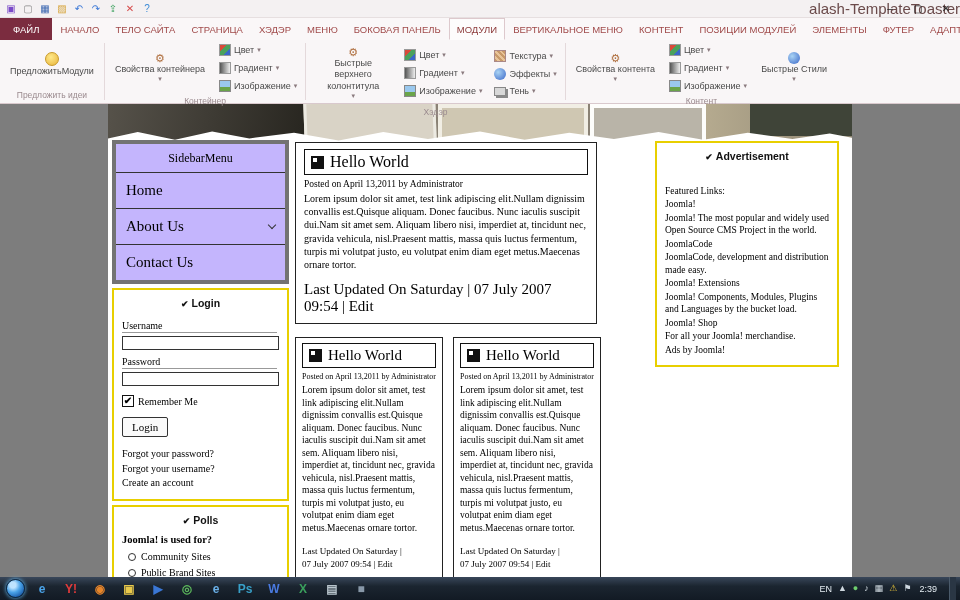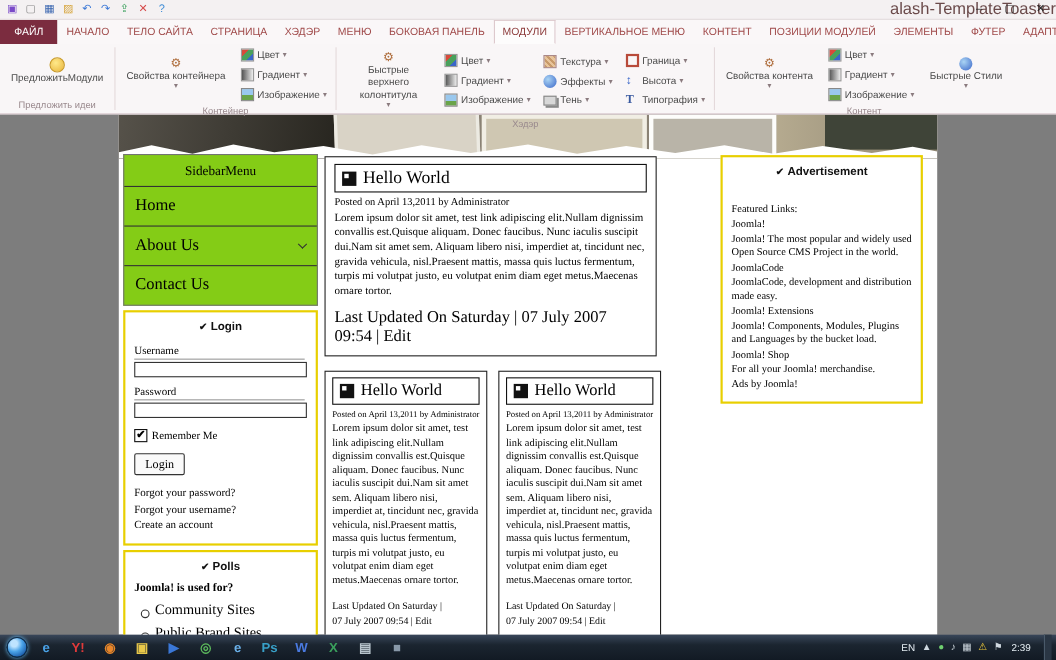--- a/index.html
+++ b/index.html
@@ -54,37 +54,37 @@
   .ph4 { left:482px; width:116px; background:#b9b4a8; border:4px solid #fdfdfb; }
   .ph5 { left:598px; width:146px; background:linear-gradient(90deg,#b5aa8f,#8f8672); }
   .ph6 { left:642px; width:102px; height:32px; background:#3f4438; }
   .torn { position:absolute; left:0; top:26px; width:744px; height:14px; background:#fff;
     clip-path:polygon(0% 60%,4% 15%,9% 70%,14% 10%,19% 60%,25% 20%,31% 75%,37% 15%,43% 65%,50% 10%,56% 70%,62% 20%,68% 65%,74% 15%,80% 70%,86% 20%,92% 65%,97% 25%,100% 55%,100% 100%,0% 100%); }
 
   .col-left { position:absolute; left:4px; top:36px; width:177px; z-index:3; }
   .col-mid { position:absolute; left:187px; top:38px; width:302px; z-index:3; }
   .col-right { position:absolute; left:547px; top:31px; width:184px; z-index:3; }
 
-  .sidebar-box { background:#84cc16; border:1px solid #737373; }
+  .sidebar-box { background:#c4b5fd; border:4px solid #737373; }
   .sb-title { text-align:center; font-size:12px; padding:7px 0 6px; }
   .menu-item { border-top:1px solid #333; padding:9px 10px; font-size:15px; display:flex; align-items:center; justify-content:space-between; }
   .chev { width:6px; height:6px; border-right:1.5px solid #333; border-bottom:1.5px solid #333; transform:rotate(45deg); margin-top:-3px; }
 
   .ymod { background:#fff; border:2px solid #e8cf00; margin-top:4px; padding:4px 8px 8px; }
   .mod-title { text-align:center; font-family:"Liberation Sans",sans-serif; font-size:10.5px; font-weight:bold; color:#111; padding:3px 0 6px; }
   .mod-title .chk { font-size:9px; margin-right:3px; }
   .fld-label { font-size:10px; margin-top:4px; border-bottom:1px solid #999; display:inline-block; min-width:99%; padding-bottom:1px; }
   .txt-input { width:100%; height:14px; border:1px solid #333; background:#fff; margin-top:2px; }
   .chk-row { display:flex; align-items:center; gap:4px; margin-top:8px; font-size:10px; }
   .chk-box { width:12px; height:12px; border:1.5px solid #111; font-size:10px; line-height:10px; text-align:center; font-weight:bold; }
   .login-btn { margin-top:10px; display:inline-block; border:1px solid #333; border-radius:2px; background:#fafafa; font-size:11px; padding:3px 9px; }
   .login-links { margin-top:10px; font-size:10px; line-height:1.25; }
   .login-links div { padding:1px 0; }
   .poll-q { font-size:10.5px; font-weight:bold; margin:2px 0 4px; }
-  .poll-opt { display:flex; align-items:flex-end; gap:5px; font-size:13px; padding:2.5px 0 2.5px 6px; }
+  .poll-opt { display:flex; align-items:center; gap:5px; font-size:10px; padding:2.5px 0 2.5px 6px; }
   .radio { width:8px; height:8px; border:1px solid #333; border-radius:50%; background:#fff; flex:0 0 8px; }
 
   .article { background:#fff; border:1px solid #222; padding:6px 8px 8px; }
   .art-titlebox { border:1px solid #111; padding:3px 6px; display:flex; align-items:center; gap:6px; }
   .art-icon { width:13px; height:13px; background:#111; position:relative; flex:0 0 13px; }
   .art-icon::after { content:""; position:absolute; left:2px; top:2px; width:4px; height:4px; background:#fff; }
   .art-title { font-size:16px; }
   .art-meta { font-size:9.5px; margin:4px 0 3px; }
   .art-body { font-size:10px; line-height:1.32; }
   .art-foot { font-size:15px; margin-top:10px; }
@@ -234,37 +234,20 @@
               <span class="ic ic-effects"></span>
               <span>Эффекты</span>
               <span class="caret">▾</span>
             </div>
           <div class="smallbtn">
               <span class="ic ic-shadow"></span>
               <span>Тень</span>
               <span class="caret">▾</span>
             </div>
         </div>
-        <div class="stack">
-          <div class="smallbtn">
-              <span class="ic ic-border"></span>
-              <span>Граница</span>
-              <span class="caret">▾</span>
-            </div>
-          <div class="smallbtn">
-              <span class="ic ic-height">↕</span>
-              <span>Высота</span>
-              <span class="caret">▾</span>
-            </div>
-          <div class="smallbtn">
-              <span class="ic ic-typo">T</span>
-              <span>Типография</span>
-              <span class="caret">▾</span>
-            </div>
-        </div>
       </div>
       <div class="rgroup-label">Хэдэр</div>
     </div>
 
     <div class="vsep"></div>
 
     <div class="rgroup">
       <div class="rgroup-body">
         <div class="bigbtn">
           <span class="ic ic-gear">⚙</span>

